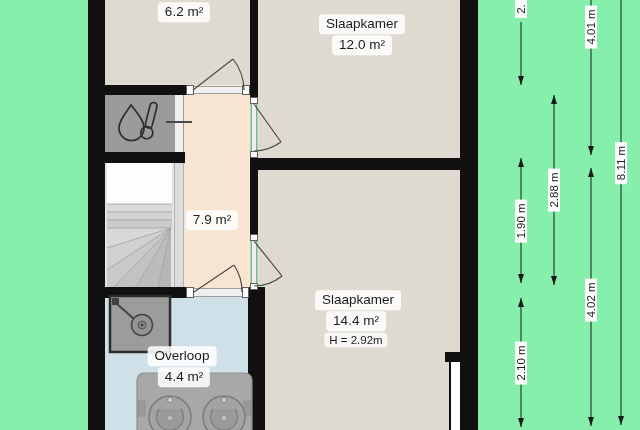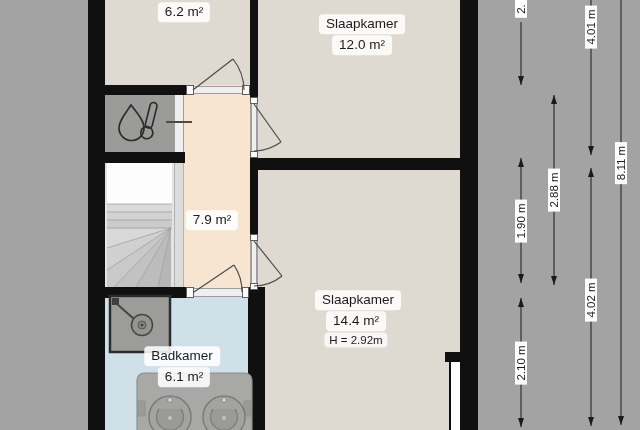--- a/index.html
+++ b/index.html
@@ -1,16 +1,16 @@
 <!DOCTYPE html>
 <html><head>
 <meta charset="utf-8">
 <style>
   html,body{margin:0;padding:0;background:#fff;}
-  .stage{position:relative;width:640px;height:430px;background:#a3a3a3;overflow:hidden;
+  .stage{position:relative;width:640px;height:430px;background:#86efac;overflow:hidden;
          font-family:"Liberation Sans",sans-serif;}
   .abs{position:absolute;}
   .wall{position:absolute;background:#101010;}
   .floor{position:absolute;}
   .chip{position:absolute;transform:translate(-50%,-50%);background:rgba(255,255,255,.87);
         border-radius:4px;padding:1px 7px;font-size:13.5px;color:#1b1b1b;white-space:nowrap;
         line-height:1.3;z-index:7;}
   .chip.small{font-size:11.5px;padding:0 5px;background:rgba(255,255,255,.75);}
   .dim{position:absolute;transform:translate(-50%,-50%) rotate(-90deg);background:#fff;
        padding:0 4px;font-size:11.5px;color:#1b1b1b;white-space:nowrap;z-index:7;}
@@ -174,22 +174,22 @@
 
   <div class="chip" style="left:362px;top:24px">Slaapkamer</div>
   <div class="chip" style="left:362px;top:45px">12.0 m²</div>
 
   <div class="chip" style="left:212px;top:220px">7.9 m²</div>
 
   <div class="chip" style="left:358px;top:300px">Slaapkamer</div>
   <div class="chip" style="left:356px;top:321px">14.4 m²</div>
   <div class="chip small" style="left:356px;top:340px">H = 2.92m</div>
 
-  <div class="chip" style="left:182px;top:356px">Badkamer</div>
-  <div class="chip" style="left:184px;top:377px">6.1 m²</div>
+  <div class="chip" style="left:182px;top:356px">Overloop</div>
+  <div class="chip" style="left:184px;top:377px">4.4 m²</div>
 
   <div class="dim" style="left:521px;top:9px">2.</div>
   <div class="dim" style="left:521px;top:221px">1.90 m</div>
   <div class="dim" style="left:521px;top:363px">2.10 m</div>
   <div class="dim" style="left:554px;top:190px">2.88 m</div>
   <div class="dim" style="left:591px;top:27px">4.01 m</div>
   <div class="dim" style="left:591px;top:300px">4.02 m</div>
   <div class="dim" style="left:621px;top:163px">8.11 m</div>
 
 </div>

